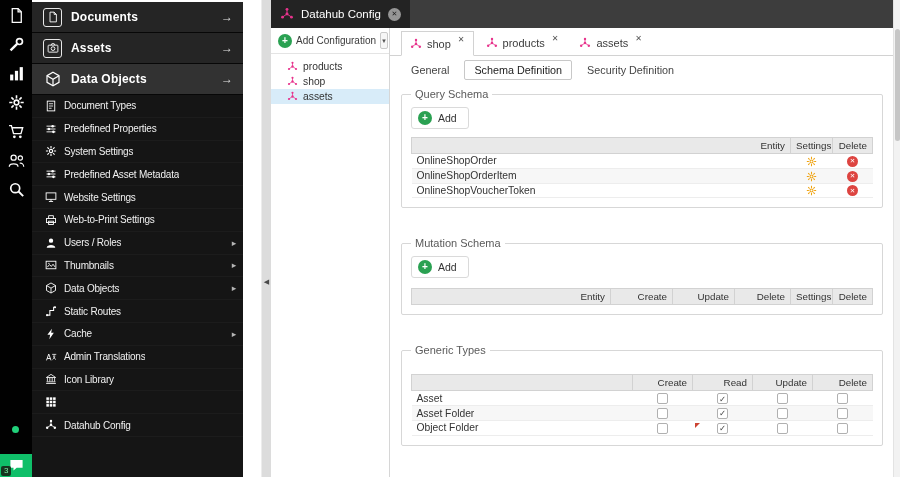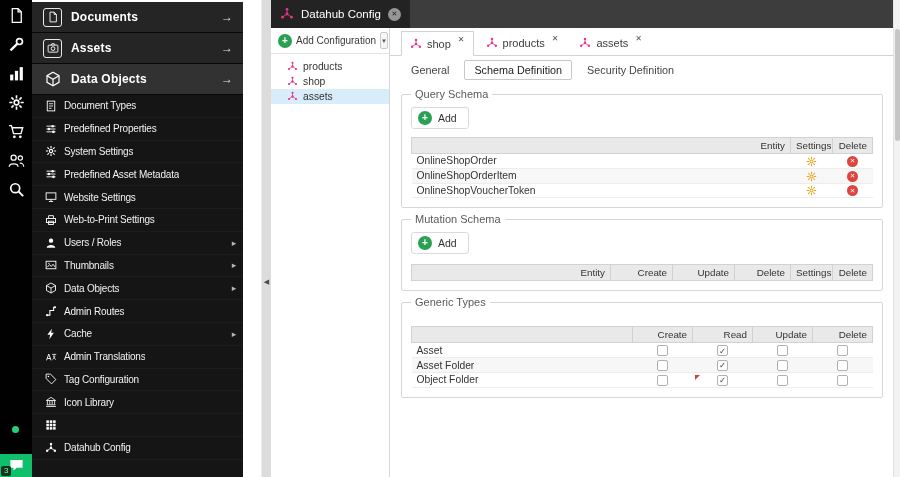--- a/index.html
+++ b/index.html
@@ -78,21 +78,21 @@
   .tabstrip{height:28px;display:flex;align-items:flex-end;gap:3px;padding-left:11px;border-bottom:1px solid #d2d2d2}
   .etab{height:25px;display:flex;align-items:center;gap:5px;padding:0 8px;font-size:11px;color:#3c3c3c;
     cursor:pointer;border:1px solid transparent}
   .etab .ico{width:12px;height:12px}
   .etab.active{background:#fff;border:1px solid #d2d2d2;border-bottom-color:#fff;margin-bottom:-1px}
   .tclose{font-size:8px;color:#555;margin:-9px 0 0 2px;cursor:pointer}
   .subtabstrip{height:27px;display:flex;align-items:center;gap:5px;padding-left:11px}
   .stab{padding:3px 9px;font-size:10.8px;color:#444;cursor:pointer;border:1px solid transparent}
   .stab.active{border-color:#c8c8c8;border-radius:2px;background:#fff;color:#222}
   .content{flex:1;padding:5px 10px 0 11px;overflow:hidden}
-  fieldset{border:1px solid #d7d7d7;border-radius:2px;padding:4px 9px 9px;margin-bottom:5px}
+  fieldset{border:1px solid #d7d7d7;border-radius:2px;padding:4px 9px 9px;margin-bottom:29px}
   legend{font-size:11px;color:#5a5a5a;padding:0 4px}
   .add-btn{display:inline-flex;align-items:center;gap:6px;border:1px solid #dadada;border-radius:3px;background:#fff;
     padding:3px 11px 3px 6px;font-size:10.5px;color:#333;margin:3px 0 8px;cursor:pointer}
 
   .grid-table{width:100%;border-collapse:collapse;table-layout:fixed}
   .grid-table th{background:#e9e9e9;border:1px solid #d2d2d2;font-weight:normal;font-size:9.8px;color:#333;
     text-align:right;padding:2px 5px;height:15px;overflow:hidden;white-space:nowrap}
   .grid-table th.c{}
   .grid-table td{border-bottom:1px solid #ededed;font-size:10.3px;color:#333;padding:1px 5px;height:14.5px;
     overflow:hidden;white-space:nowrap}
@@ -292,48 +292,39 @@
           <span class="g-sub sub-arrow"></span>
         </div>
         <div class="menu-item">
           <span class="ico ">
             <svg viewBox="0 0 16 16" aria-hidden="true">
               <path d="M2.5 13.5h4V7.2h5V3h2" fill="none" stroke="currentColor" stroke-width="1.4"></path>
               <circle cx="2.7" cy="13.5" r="1.4" fill="currentColor"></circle>
               <circle cx="13.4" cy="3" r="1.4" fill="currentColor"></circle>
             </svg>
           </span>
-          <span class="mi-label">Admin Routes</span>
+          <span class="mi-label">Static Routes</span>
         </div>
         <div class="menu-item">
           <span class="ico ">
             <svg viewBox="0 0 16 16" aria-hidden="true">
               <path d="M9.2 1 3.2 9h3.6l-1 6 6-8.6H8.2z" fill="currentColor"></path>
             </svg>
           </span>
           <span class="mi-label">Cache</span>
           <span class="g-sub sub-arrow"></span>
         </div>
         <div class="menu-item">
           <span class="ico ">
             <svg viewBox="0 0 16 16" aria-hidden="true">
               <path d="M2 12.5 5 4l3 8.5M3 10h4" fill="none" stroke="currentColor" stroke-width="1.2"></path>
               <path d="M9.5 4.5h5.5M12.2 4.5v1.8M10 11.5c1.5-1 3-3 3.2-5.2M14.5 11.5c-1.5-1-3-3-3.2-5.2" fill="none" stroke="currentColor" stroke-width="1"></path>
             </svg>
           </span>
           <span class="mi-label">Admin Translations</span>
-        </div>
-        <div class="menu-item">
-          <span class="ico ">
-            <svg viewBox="0 0 16 16" aria-hidden="true">
-              <path d="M1.5 1.5h5.8l7.2 7.2-5.8 5.8-7.2-7.2z" fill="none" stroke="currentColor" stroke-width="1.2"></path>
-              <circle cx="4.6" cy="4.6" r="1" fill="currentColor"></circle>
-            </svg>
-          </span>
-          <span class="mi-label">Tag Configuration</span>
         </div>
         <div class="menu-item">
           <span class="ico ">
             <svg viewBox="0 0 16 16" aria-hidden="true">
               <path d="M1.8 6 8 1.8 14.2 6z" fill="none" stroke="currentColor" stroke-width="1.1"></path>
               <path d="M3.2 6v5.4M6.4 6v5.4M9.6 6v5.4M12.8 6v5.4M2 11.8h12M1.5 14h13" stroke="currentColor" stroke-width="1.1" fill="none"></path>
             </svg>
           </span>
           <span class="mi-label">Icon Library</span>
         </div>

